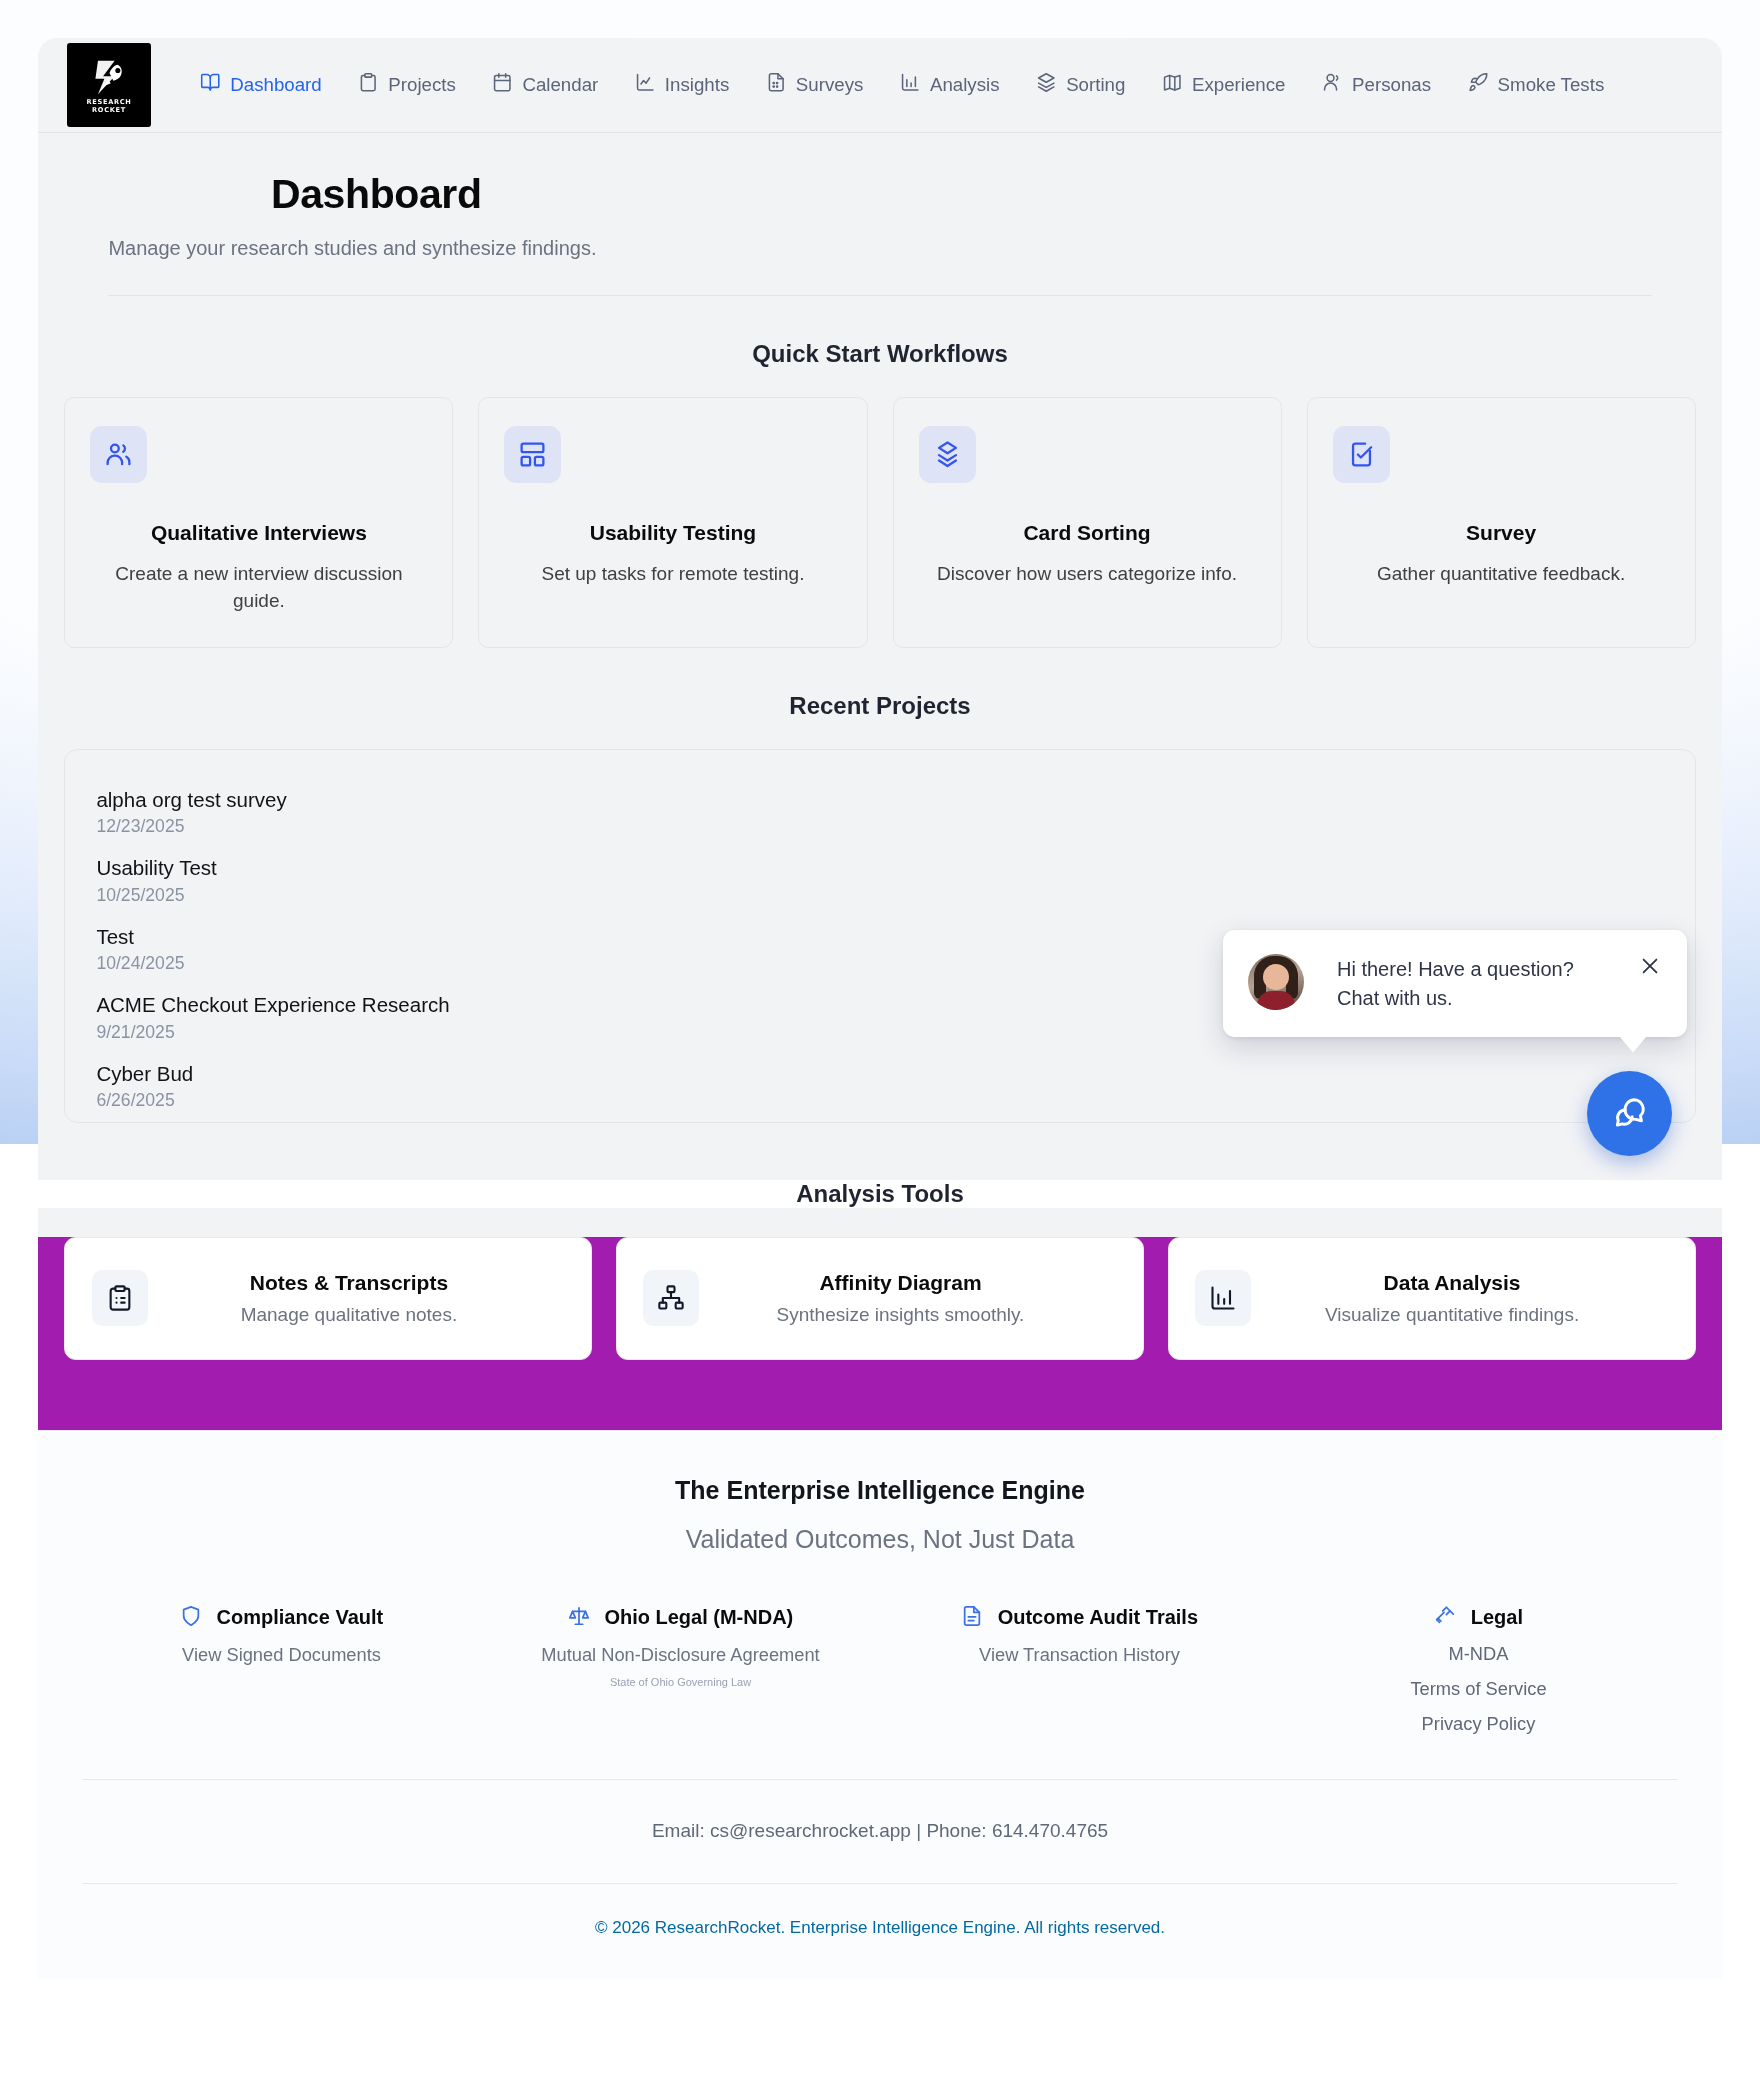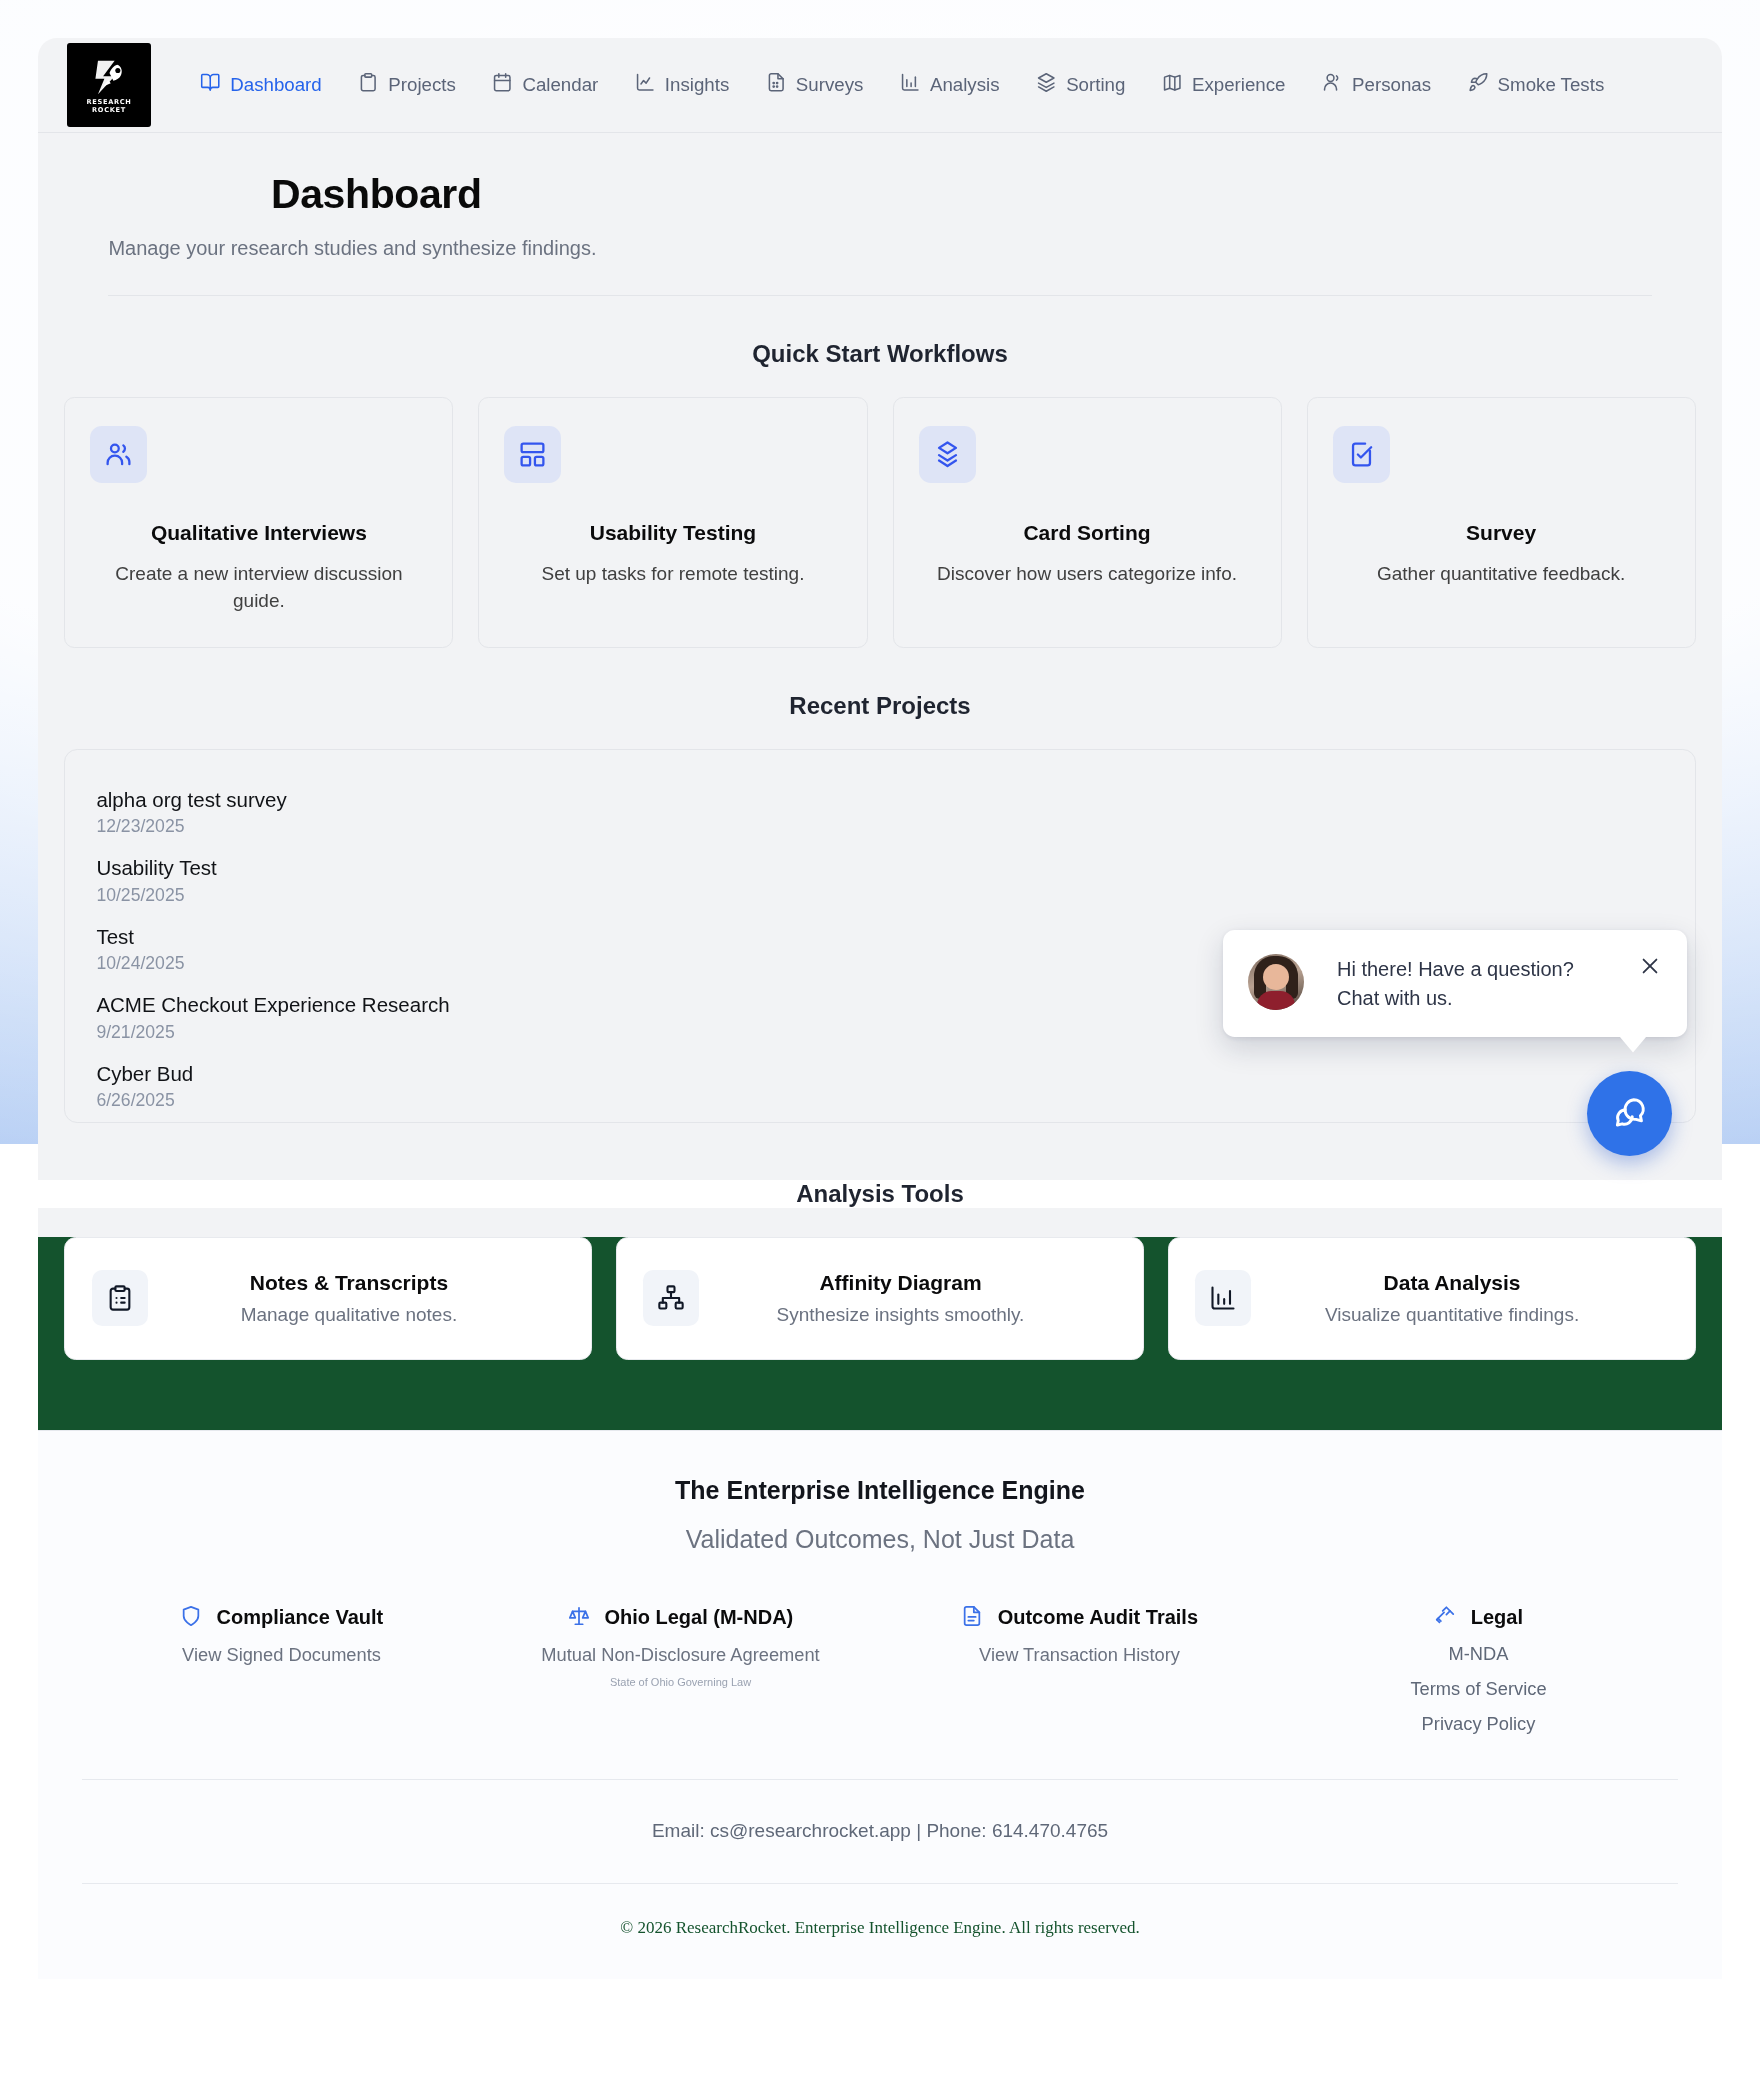--- a/index.html
+++ b/index.html
@@ -174,21 +174,21 @@
   .rp-item:last-child { margin-bottom: 0; }
   .rp-name { font-size: 20.5px; color: #111317; font-weight: 400; }
   .rp-date { font-size: 17.6px; color: #8a93a4; margin-top: 4.4px; }
 
   
   .at-grid {
     display: grid;
     grid-template-columns: repeat(3, 1fr);
     gap: 23.5px;
     padding: 0 26.4px 70px 26.4px;
-    background: #14532d;
+    background: #a21caf;
   }
   .at-card {
     border: 0.7px solid #e8eaee;
     border-radius: 11.7px;
     background: #ffffff;
     padding: 25px 26.4px;
     display: flex;
     align-items: center;
     gap: 25px;
     min-height: 123px;
@@ -248,23 +248,22 @@
   }
   .ent-contact {
     text-align: center;
     font-size: 19px;
     color: #5f6878;
     padding: 40px 0 41px 0;
   }
   .ent-copy {
     text-align: center;
     font-size: 17px;
-    color: #14532d;
+    color: #0369a1;
     padding: 34px 0 41px 0;
-    font-family: Liberation Serif, serif;
   }
 
   
   .chat-bubble {
     position: absolute;
     right: 35px;
     top: 892px;
     width: 464px;
     background: #ffffff;
     border-radius: 11.7px;

